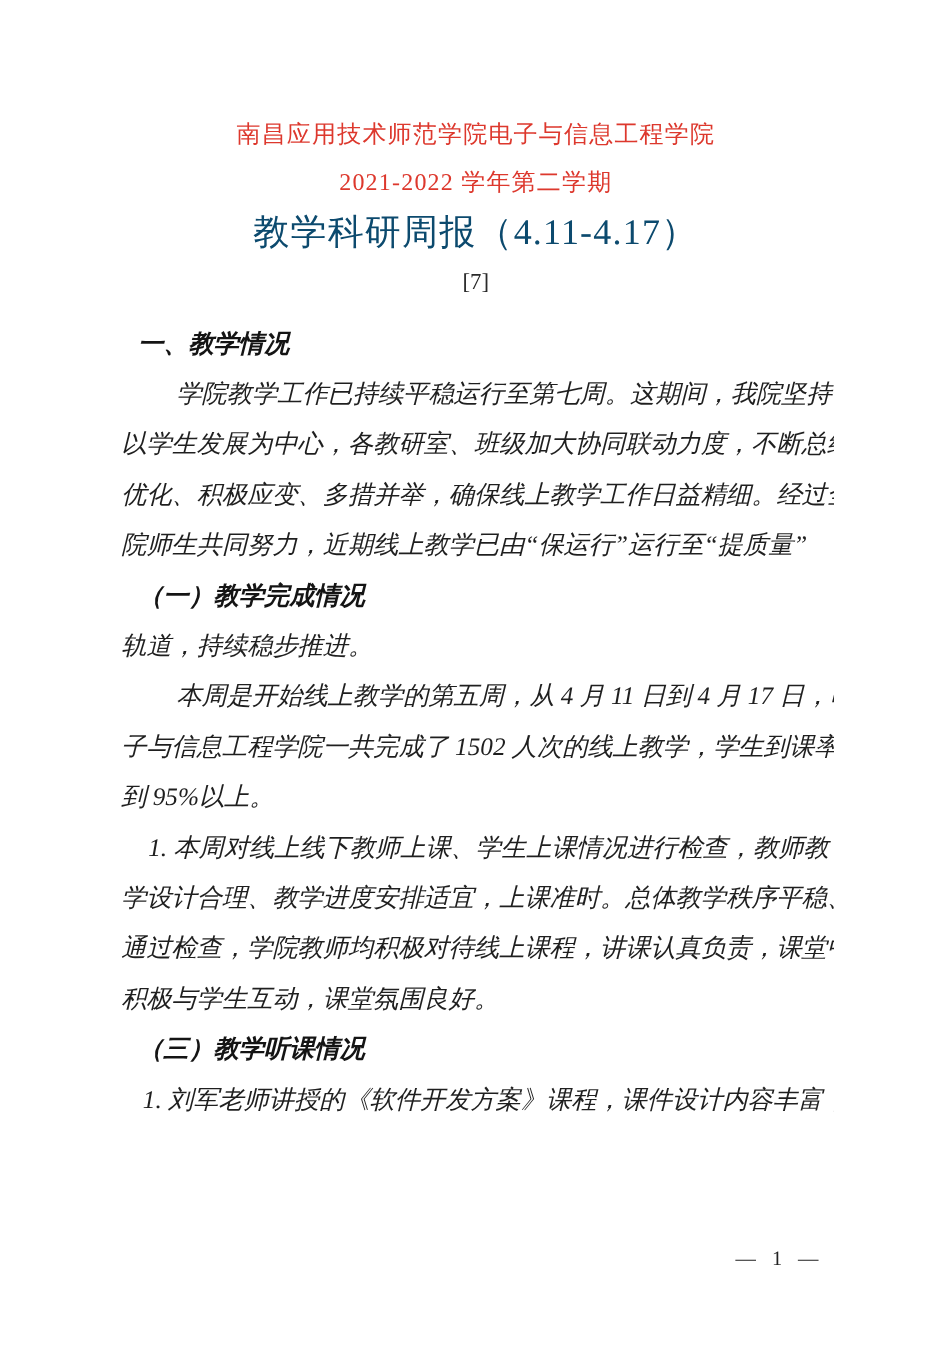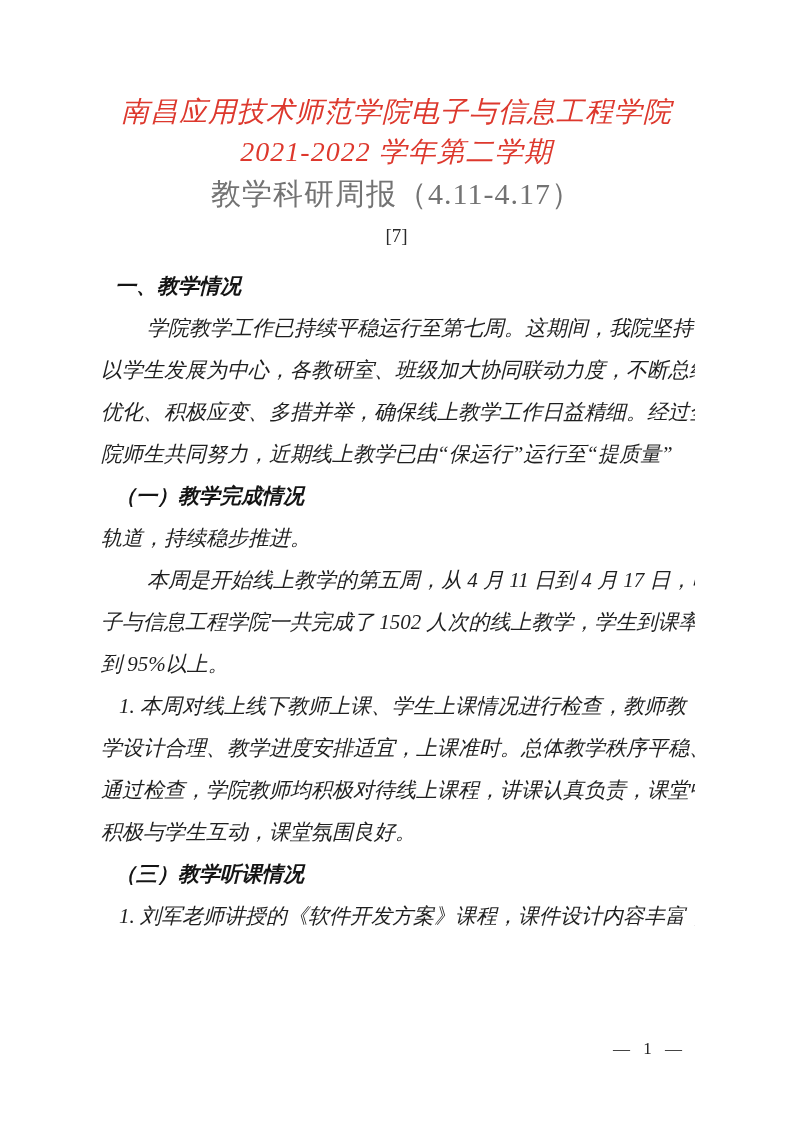--- a/index.html
+++ b/index.html
@@ -16,33 +16,32 @@
     font-family:"Liberation Serif","DejaVu Serif",serif;
     color:var(--ink);
     overflow:hidden;
   }
   .doc-header{
     padding-top:92px;
     text-align:center;
   }
   .title-red{
     margin:0;
-    font-size:28px;
+    font-size:20px;
     line-height:40px;
     font-weight:400;
     color:var(--red);
     letter-spacing:1px;
-    font-style:italic;
   }
   .title-main{
     margin:0;
     font-size:30px;
     line-height:44px;
     font-weight:400;
-    color:#737373;
+    color:#0c4a6e;
     letter-spacing:1px;
   }
   .issue-number{
     margin:0;
     font-size:19px;
     line-height:40px;
     color:#2a2a2a;
   }
   .doc-body{
     margin:9px 98px 0 101px;
@@ -54,21 +53,21 @@
   .doc-body .bline{
     white-space:nowrap;
     overflow:hidden;
   }
   .h1,.h2{
     font-weight:700;
     color:#141414;
     text-indent:14px;
   }
   .indent-wide{text-indent:46px;}
-  .indent-narrow{text-indent:18px;}
+  .indent-narrow{text-indent:18px;text-align:center;}
   .page-footer{
     position:absolute;
     top:1038px;
     left:0;
     width:100%;
     height:30px;
   }
   .page-number{
     position:absolute;
     left:613px;

